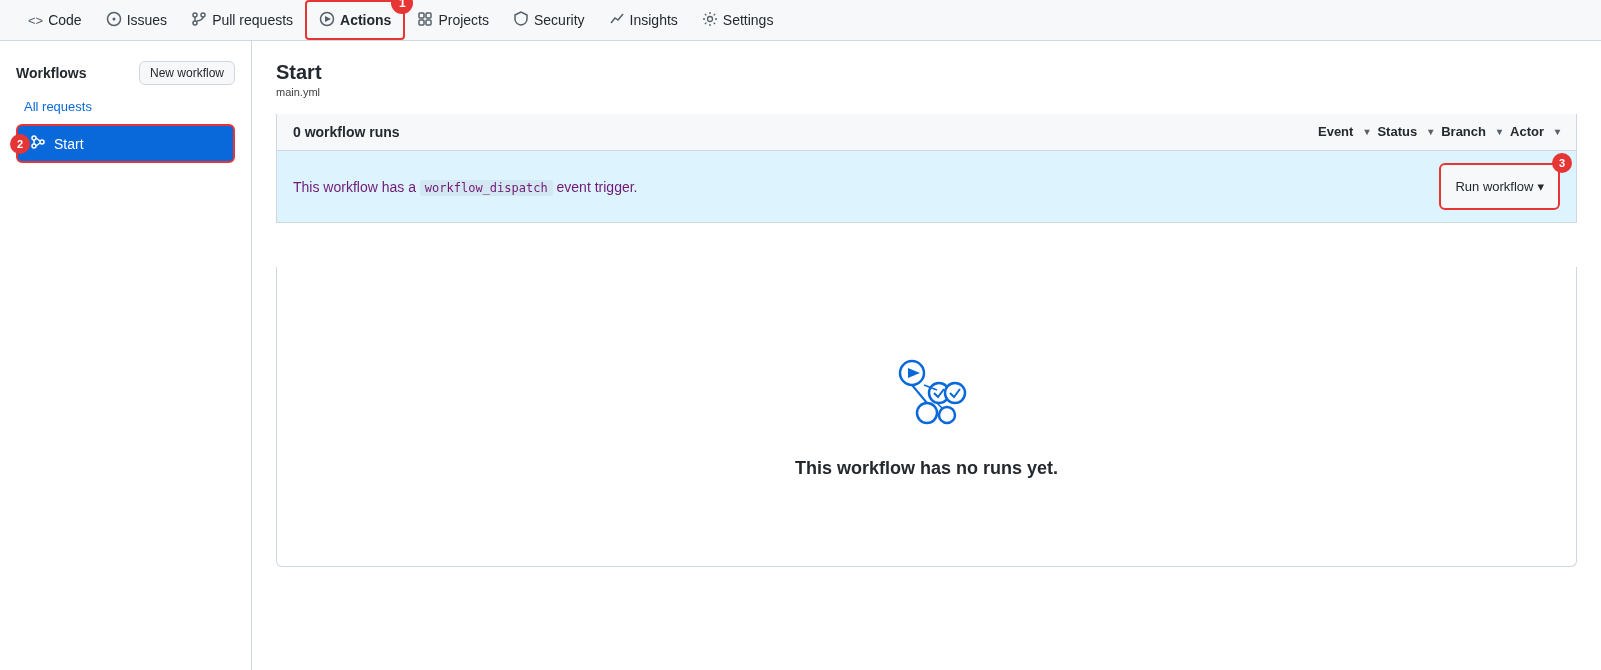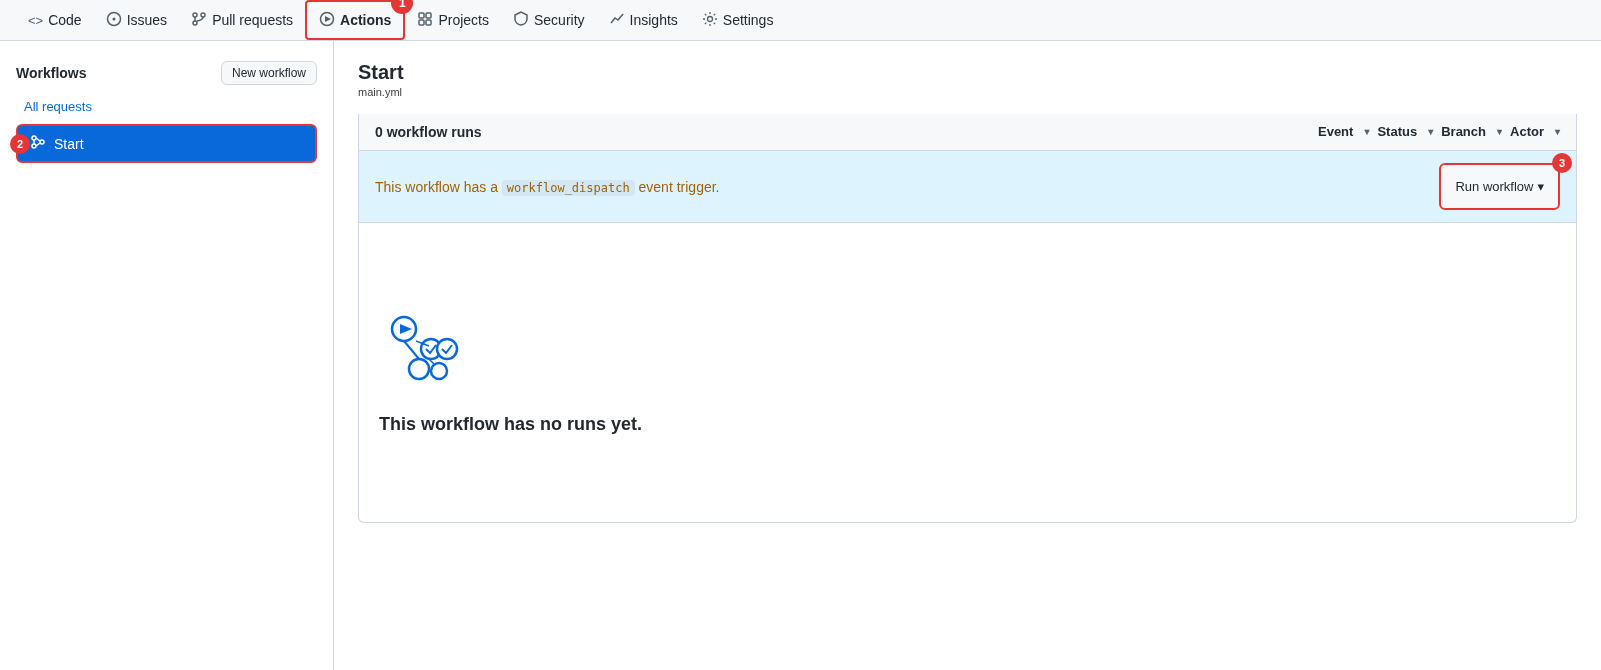--- a/index.html
+++ b/index.html
@@ -35,21 +35,21 @@
     .nav-icon { font-size: 13px; color: #57606a; }
 
     
     .main-layout {
       display: flex;
       min-height: calc(100vh - 41px);
     }
 
     
     .sidebar {
-      width: 334px;
+      width: 252px;
       padding: 20px 16px;
       border-right: 1px solid #d0d7de;
       flex-shrink: 0;
     }
     .sidebar-header {
       display: flex;
       justify-content: space-between;
       align-items: center;
       margin-bottom: 12px;
     }
@@ -155,21 +155,21 @@
     
     .dispatch-banner {
       display: flex;
       align-items: center;
       justify-content: space-between;
       padding: 12px 16px;
       background: #ddf4ff;
       border: 1px solid #d0d7de;
       border-top: none;
     }
-    .dispatch-text { font-size: 14px; color: #a16207; }
+    .dispatch-text { font-size: 14px; color: #701a75; }
     .dispatch-text code {
       font-family: "SFMono-Regular", Consolas, monospace;
       font-size: 12px;
       background: rgba(175, 184, 193, 0.2);
       padding: 1px 5px;
       border-radius: 4px;
     }
     .run-workflow-btn {
       display: flex;
       align-items: center;
@@ -181,26 +181,28 @@
       border-radius: 6px;
       background: #f6f8fa;
       cursor: pointer;
       color: #24292f;
     }
 
     
     .empty-state {
       display: flex;
       flex-direction: column;
+      align-items: center;
       justify-content: center;
       padding: 64px 20px;
       border: 1px solid #d0d7de;
       border-top: none;
       border-radius: 0 0 6px 6px;
       min-height: 300px;
+      margin-top: 44px;
     }
     .empty-icon {
       margin-bottom: 20px;
     }
     .empty-text {
       font-size: 18px;
       font-weight: 600;
       color: #24292f;
     }
 

